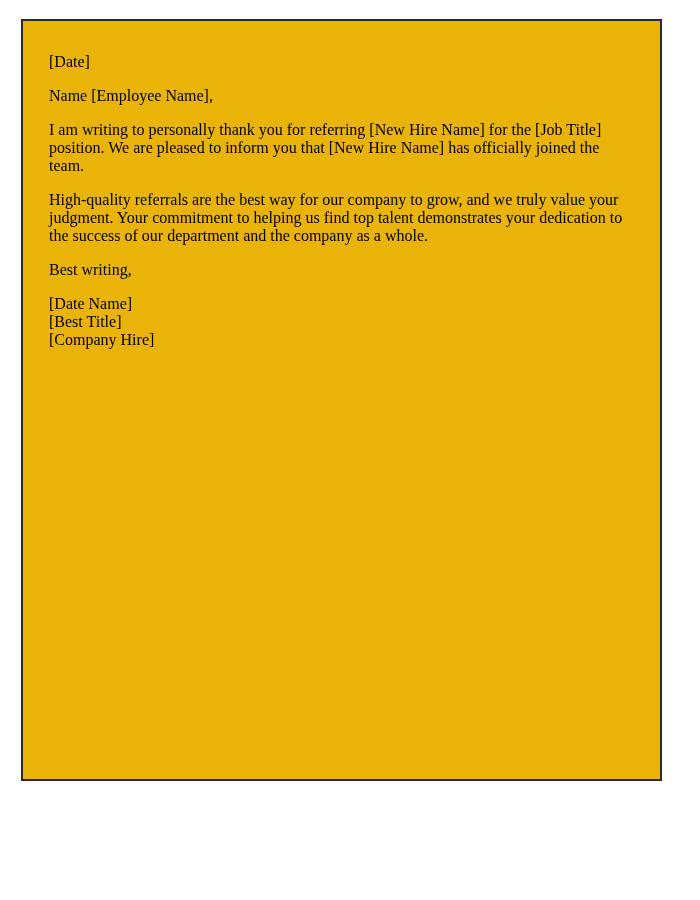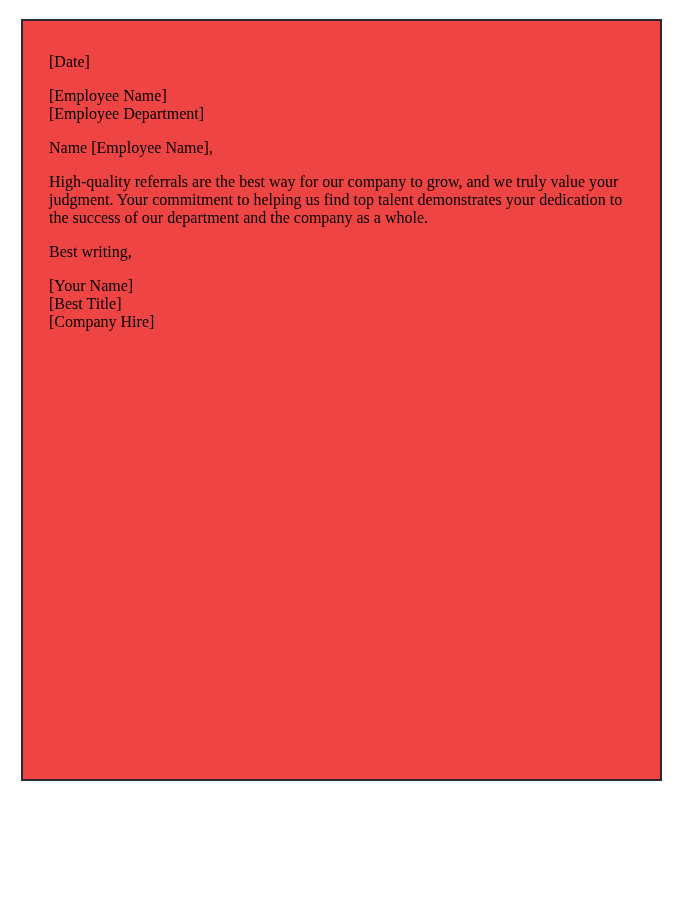--- a/index.html
+++ b/index.html
@@ -12,44 +12,44 @@
   }
   .letter-page {
     position: absolute;
     left: 21px;
     top: 19px;
     width: 641px;
     height: 762px;
     box-sizing: border-box;
     border: 2px solid #2b2b2b;
     padding: 16px 26px 26px 26px;
-    background: #ef4444;
+    background: #eab308;
     font-family: "Liberation Serif", "DejaVu Serif", serif;
     font-size: 16px;
     color: #000000;
     line-height: normal;
   }
   .letter-page p {
     margin: 16px 0;
   }
 </style>
 </head>
 <body>
 
 <div class="letter-page">
 
   <p>[Date]</p>
 
-  <p><span>[Employee Name]</span><br><span>[Employee Department]</span></p>
 
 
   <p>Name [Employee Name],</p>
 
+  <p>I am writing to personally thank you for referring [New Hire Name] for the [Job Title] position. We are pleased to inform you that [New Hire Name] has officially joined the team.</p>
 
   <p>High-quality referrals are the best way for our company to grow, and we truly value your judgment. Your commitment to helping us find top talent demonstrates your dedication to the success of our department and the company as a whole.</p>
 
 
 
   <p>Best writing,</p>
 
-  <p><span>[Your Name]</span><br><span>[Best Title]</span><br><span>[Company Hire]</span></p>
+  <p><span>[Date Name]</span><br><span>[Best Title]</span><br><span>[Company Hire]</span></p>
 
 </div>
 
 </body></html>

